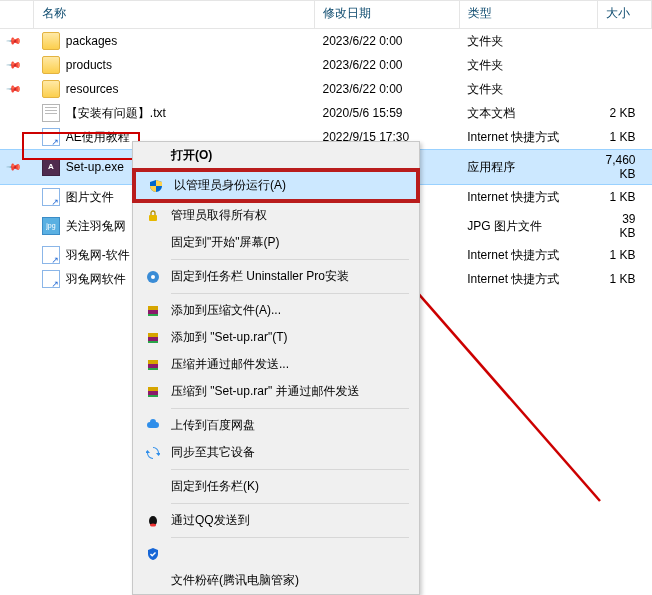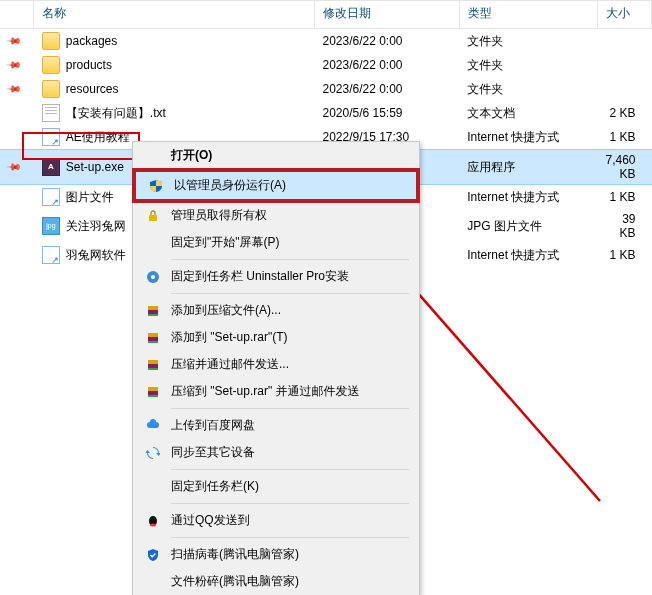--- a/index.html
+++ b/index.html
@@ -149,20 +149,32 @@
           </td>
           <td class="col-date"></td>
           <td class="col-type">JPG 图片文件</td>
           <td class="col-size size">39 KB</td>
         </tr>
         <tr class="row">
           <td class="pin-col"></td>
           <td class="col-name">
             <div class="name-cell">
               <span class="icon ic-link"></span>
+              <span>羽兔网-软件</span>
+            </div>
+          </td>
+          <td class="col-date"></td>
+          <td class="col-type">Internet 快捷方式</td>
+          <td class="col-size size">1 KB</td>
+        </tr>
+        <tr class="row">
+          <td class="pin-col"></td>
+          <td class="col-name">
+            <div class="name-cell">
+              <span class="icon ic-link"></span>
               <span>羽兔网软件</span>
             </div>
           </td>
           <td class="col-date"></td>
           <td class="col-type">Internet 快捷方式</td>
           <td class="col-size size">1 KB</td>
         </tr>
       </tbody>
   </table>
 
@@ -291,21 +303,20 @@
       <span class="cm-label">通过QQ发送到</span>
     </div>
     <div class="cm-sep"></div>
     <div class="cm-item">
       <span class="cm-icon ci-guard">
         <svg width="14" height="14" viewBox="0 0 14 14">
             <path d="M7 1 L12 3 V7 C12 10 9.5 12.5 7 13 C4.5 12.5 2 10 2 7 V3 Z" fill="#1766d6"></path>
             <path d="M4.5 7 L6.2 8.8 L9.5 5.5" stroke="#fff" stroke-width="1.4" fill="none"></path>
           </svg>
       </span>
-      <span class="cm-label">扫描病毒(腾讯电脑管家)</span>
     </div>
     <div class="cm-item">
       <span class="cm-icon ci-shred">
         
       </span>
       <span class="cm-label">文件粉碎(腾讯电脑管家)</span>
     </div>
 
   </div>
 

